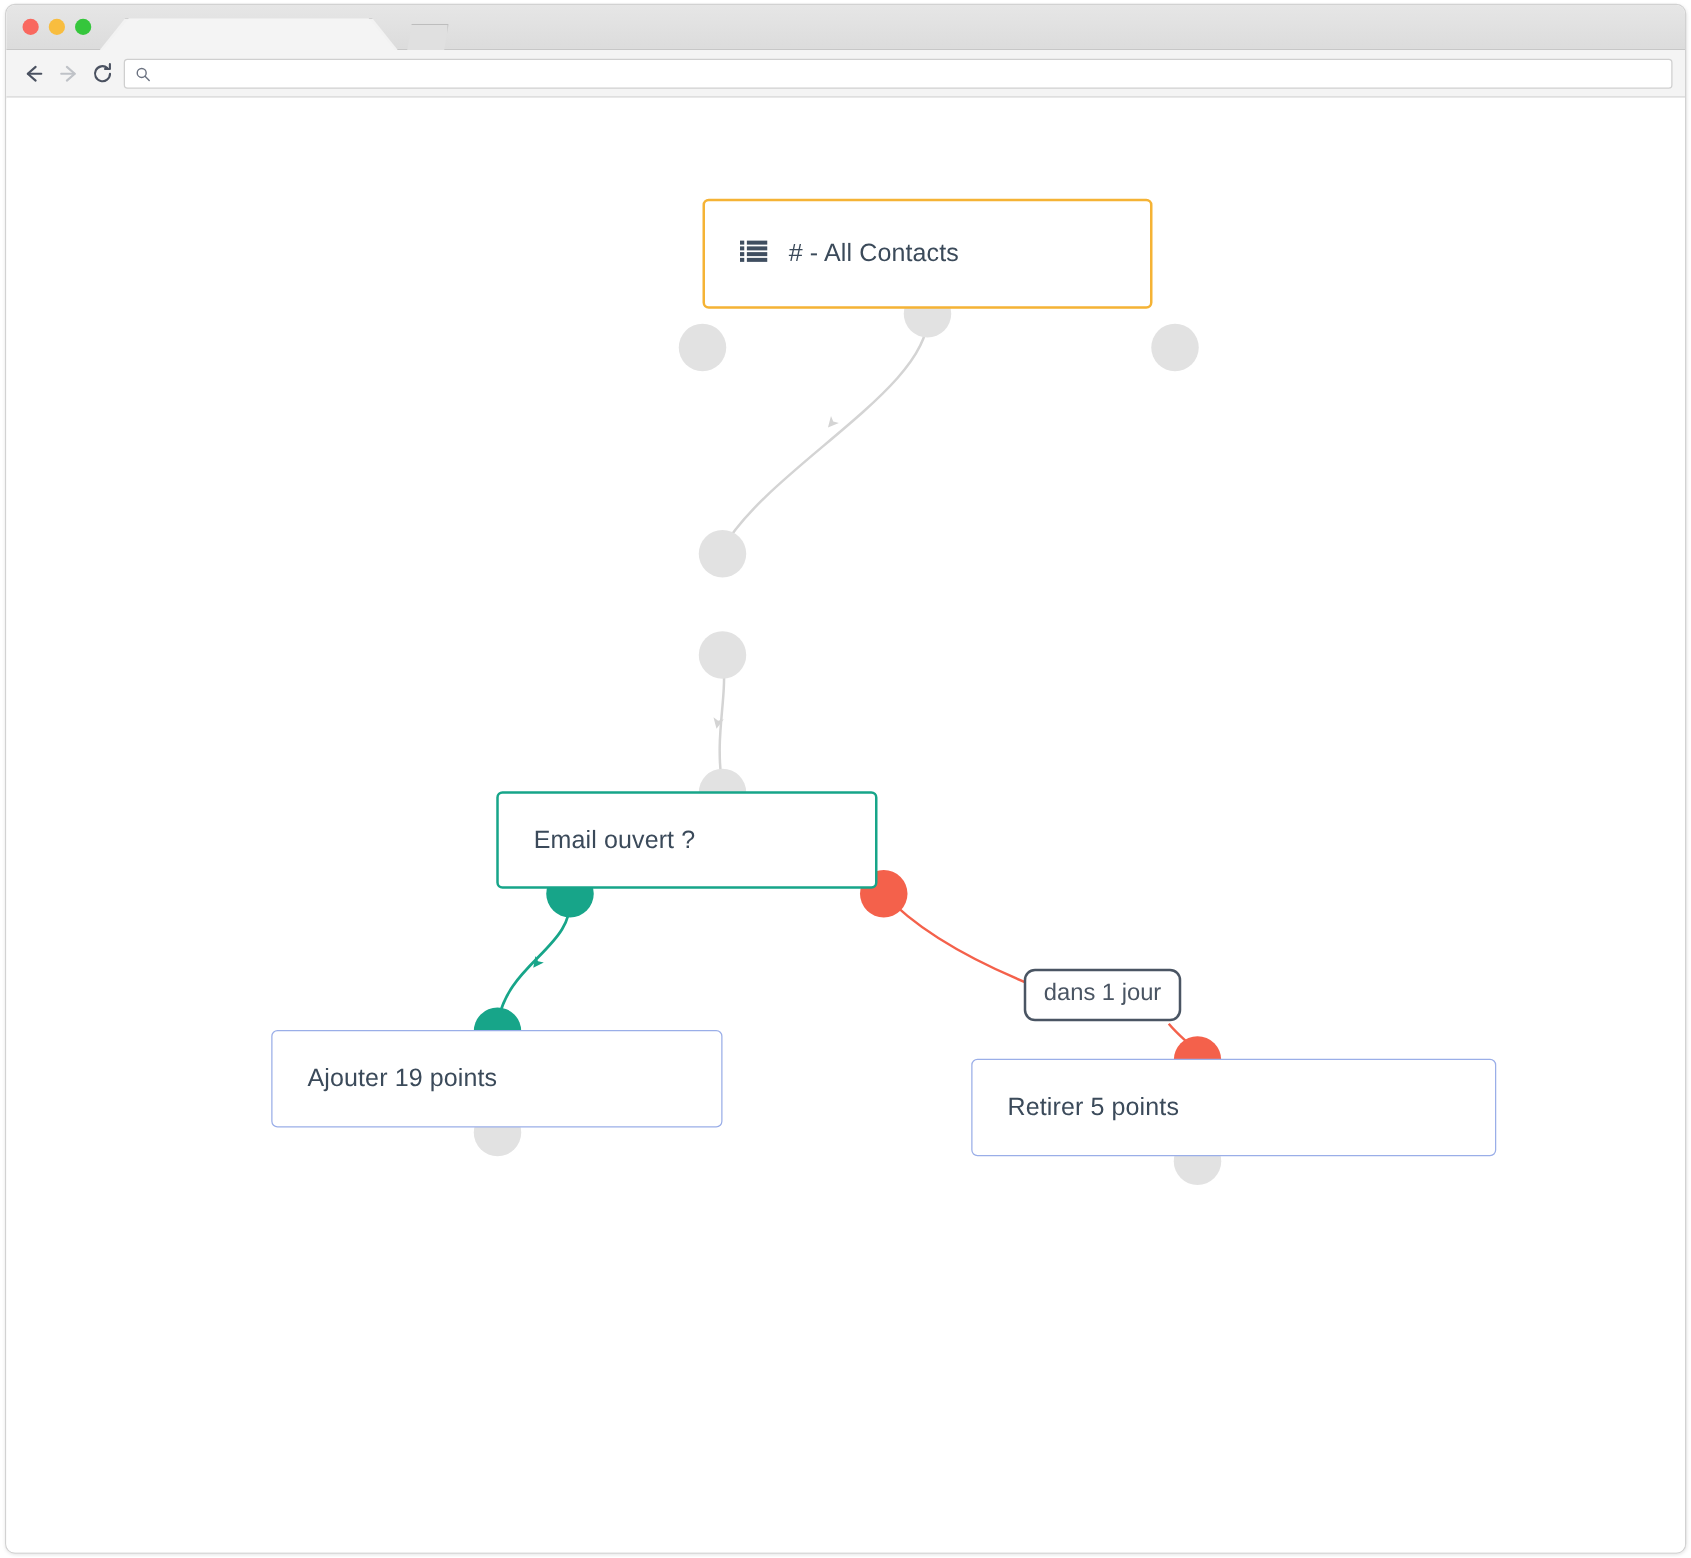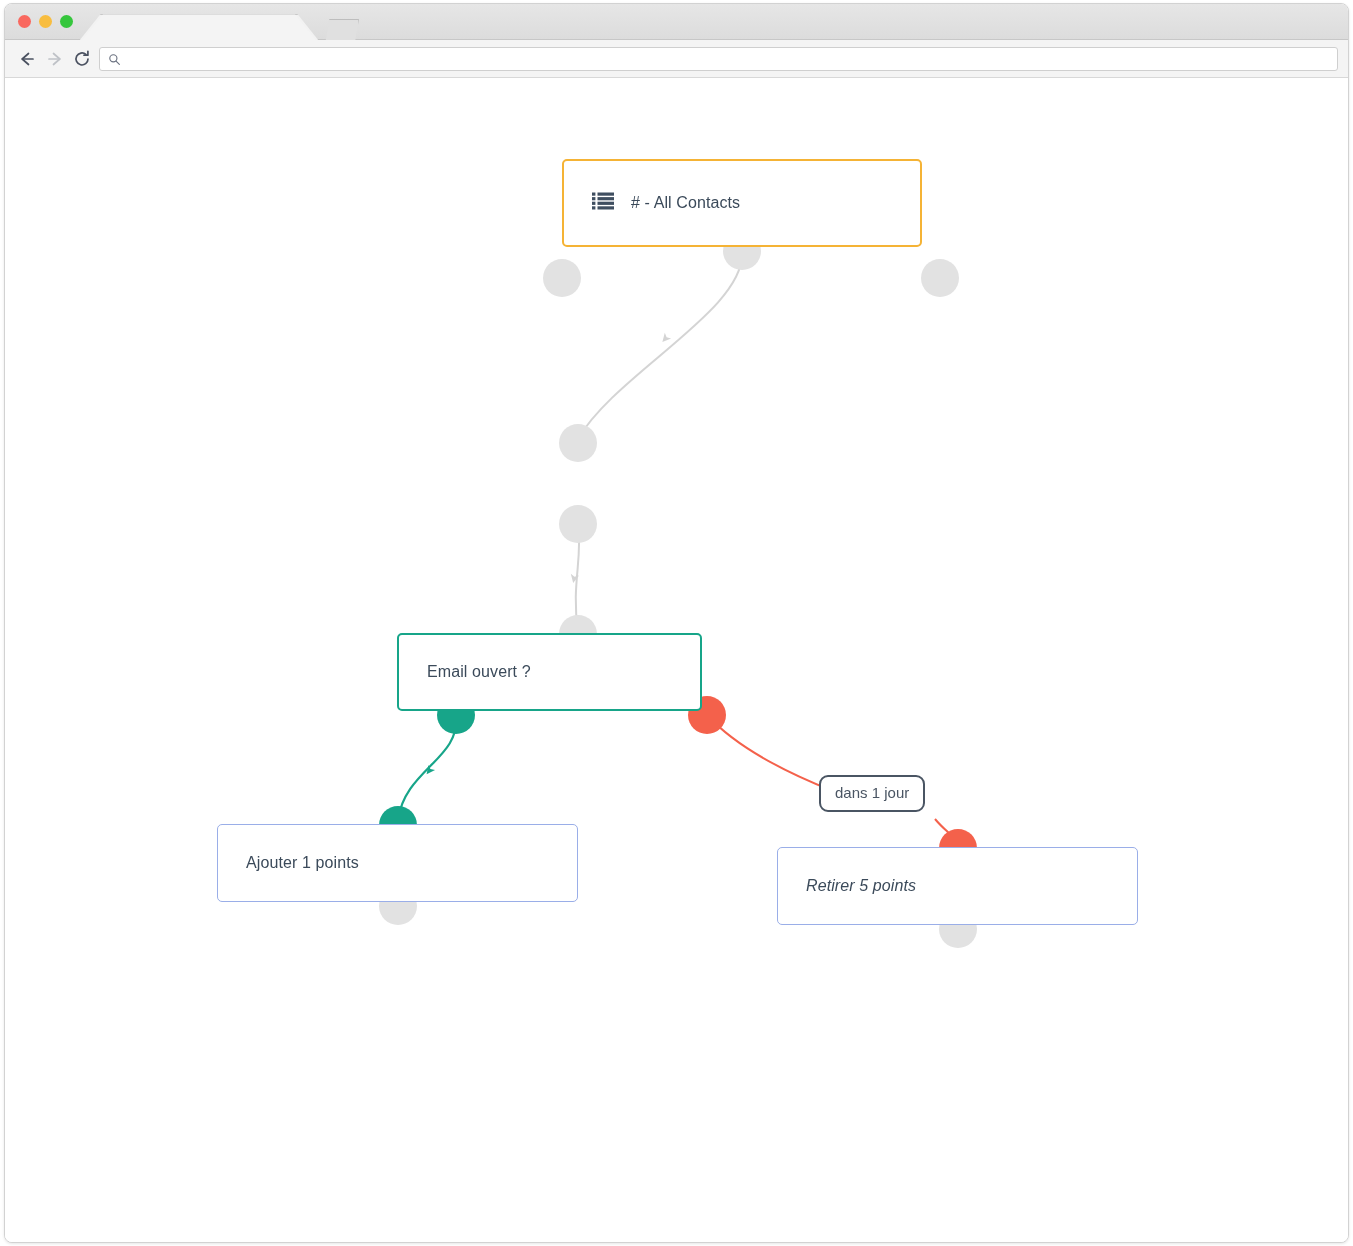--- a/index.html
+++ b/index.html
@@ -162,21 +162,21 @@
     position: absolute;
     background: #ffffff;
     border-radius: 5px;
     box-sizing: border-box;
     display: flex;
     align-items: center;
     padding-left: 28px;
     z-index: 3;
   }
   .node-label {
-    font-size: 16px;
+    font-size: 20px;
     color: #3b4a5a;
     letter-spacing: 0.1px;
     white-space: nowrap;
   }
   .node-yellow { border: 2px solid #f5b335; }
   .node-blue   { border: 1.5px solid #9aaee8; }
   .node-teal   { border: 2px solid #17a589; }
 
   .list-icon {
     display: inline-block;
@@ -197,21 +197,21 @@
   .handle-teal { background: #17a589; }
   .handle-red  { background: #f4614b; }
 
   
   .delay-pill {
     position: absolute;
     background: #ffffff;
     border: 2px solid #4a5563;
     border-radius: 9px;
     padding: 7px 14px 9px 14px;
-    font-size: 15px;
+    font-size: 19px;
     color: #4a5563;
     white-space: nowrap;
     z-index: 5;
   }
 </style>
 </head>
 <body>
 
 <div id="root">
 
@@ -319,27 +319,27 @@
       <div class="handle handle-red" style="left:683px; top:617px;"></div>
 
       <div class="node node-teal" style="left:392px; top:554px; width:305px; height:78px;">
         <span class="node-label">Email ouvert ?</span>
       </div>
 
       <div class="handle handle-teal" style="left:374px; top:727px;"></div>
       <div class="handle handle-gray" style="left:374px; top:808px;"></div>
 
       <div class="node node-blue" style="left:212px; top:745px; width:361px; height:78px;">
-        <span class="node-label">Ajouter 1 points</span>
+        <span class="node-label">Ajouter 19 points</span>
       </div>
 
       <div class="handle handle-red" style="left:934px; top:750px;"></div>
       <div class="handle handle-gray" style="left:934px; top:831px;"></div>
 
-      <div class="node node-blue" style="left:772px; top:768px; width:361px; height:78px;font-style:italic;">
+      <div class="node node-blue" style="left:772px; top:768px; width:420px; height:78px;">
         <span class="node-label">Retirer 5 points</span>
       </div>
 
       <div class="delay-pill" style="left:814px; top:696px;">dans 1 jour</div>
 
     </div>
   </div>
 </div>
 
 </body></html>

